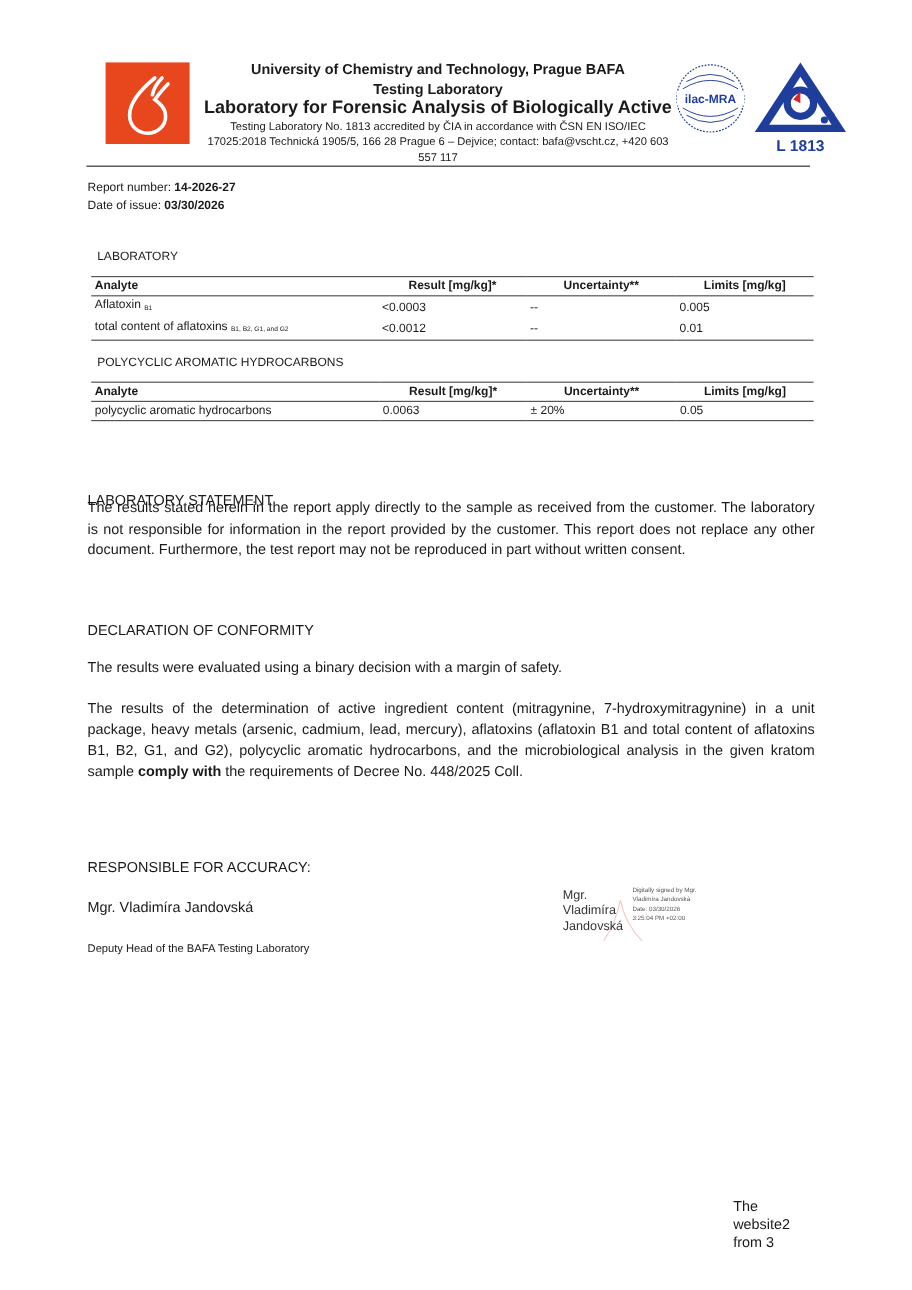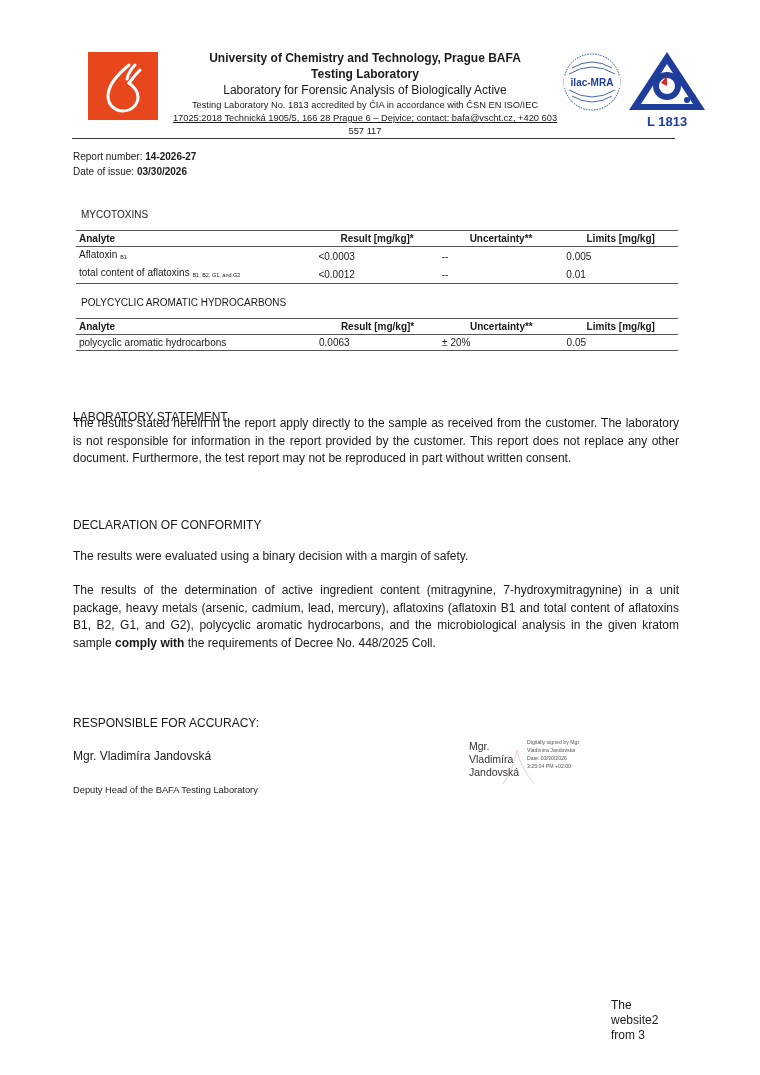--- a/index.html
+++ b/index.html
@@ -13,24 +13,24 @@
   
   .logo-vscht {
     left: 88px; top: 52px; width: 70px; height: 68px; background: #e8471e;
   }
   .logo-vscht svg { width: 70px; height: 68px; display: block; }
   .hdr {
     left: 170px; top: 50px; width: 390px; text-align: center;
   }
   .hdr .t1 { font-weight: bold; font-size: 12px; line-height: 16px; }
   .hdr .t2 { font-weight: bold; font-size: 12px; line-height: 16px; }
-  .hdr .t3 { font-size: 12px; line-height: 16px; }
+  .hdr .t3 { font-size: 15px; line-height: 16px; font-weight: bold; }
   .hdr .t4 { font-size: 12px; line-height: 16px; }
   .hdr .t5 { font-size: 9.3px; line-height: 13px; margin-top: 1px; }
-  .hdr .t6 { font-size: 9.3px; line-height: 13px; text-decoration: underline; }
+  .hdr .t6 { font-size: 9.3px; line-height: 13px; }
   .hdr .t7 { font-size: 9.3px; line-height: 13px; }
   .hdr-rule { left: 72px; top: 138px; width: 603px; height: 1px; background: #333; }
 
   .logo-ilac { left: 561px; top: 52px; width: 62px; height: 60px; }
   .logo-cia { left: 627px; top: 50px; width: 80px; height: 80px; }
 
   .meta { left: 73px; top: 149px; font-size: 10px; line-height: 15px; }
   .meta b { font-weight: bold; }
 
   
@@ -108,21 +108,21 @@
 
 <div class="abs meta">
   <div>
     <span>Report number: </span><b>14-2026-27</b>
   </div>
   <div>
     <span>Date of issue: </span><b>03/30/2026</b>
   </div>
 </div>
 
-<div class="abs sect-title" style="left:81px; top:208px;">MYCOTOXINS</div>
+<div class="abs sect-title" style="left:81px; top:208px;">LABORATORY</div>
 <table class="res" style="top:230px;">
   <thead>
     <tr>
       <th class="c1">Analyte</th>
       <th class="c2">Result [mg/kg]*</th>
       <th class="c3">Uncertainty**</th>
       <th class="c4">Limits [mg/kg]</th>
     </tr>
   </thead>
   <tbody>

